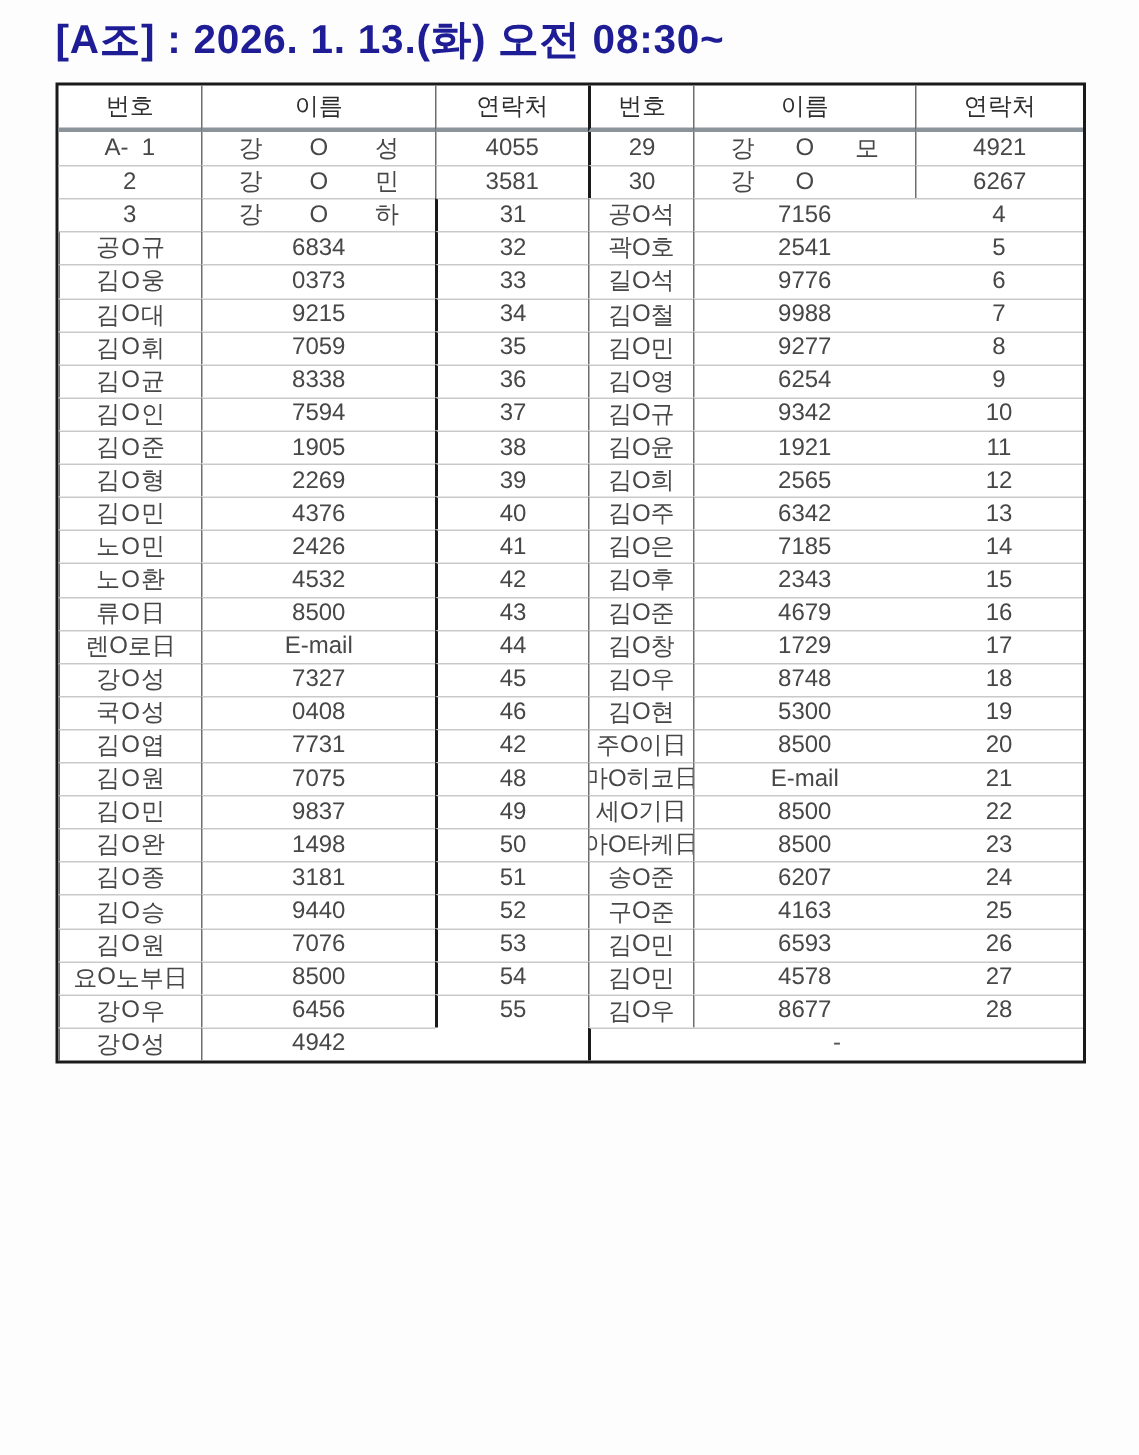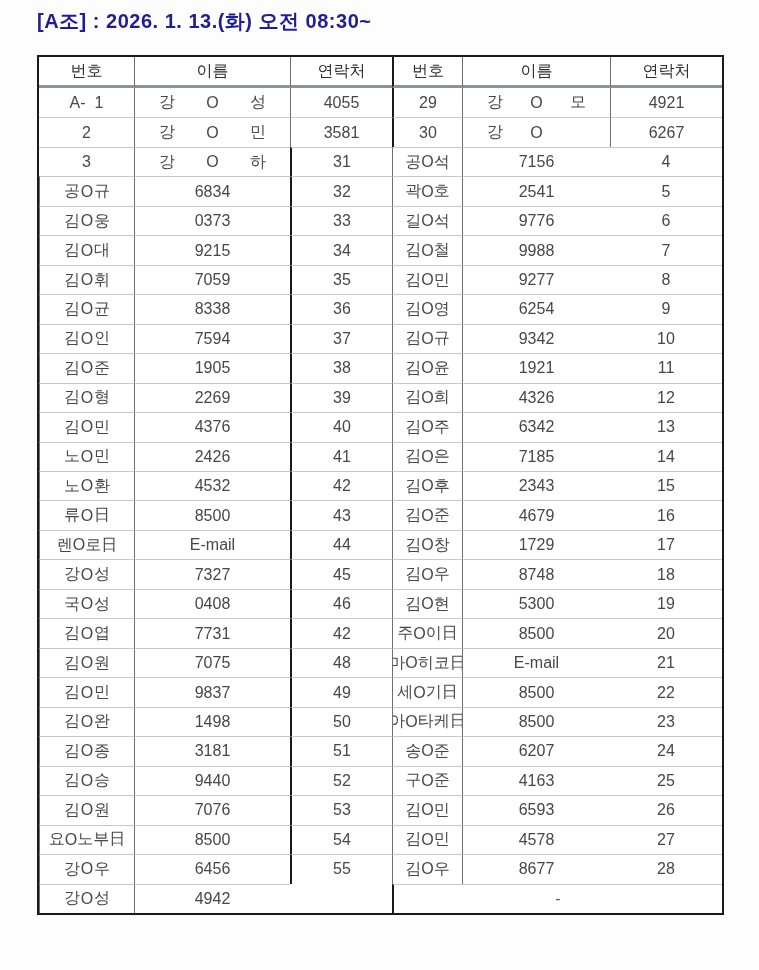--- a/index.html
+++ b/index.html
@@ -4,25 +4,25 @@
 <style>
   html,body{margin:0;padding:0;}
   body{
     width:759px;height:970px;position:relative;
     background:#fdfdfd;
     font-family:"Liberation Sans","DejaVu Sans",sans-serif;
     overflow:hidden;
   }
   .page-title{
     position:absolute;left:37px;top:8px;
-    font-size:20px;font-weight:bold;letter-spacing:0.5px;
+    font-size:27px;font-weight:bold;letter-spacing:0.5px;
     white-space:pre;
   }
   .roster{
-    position:absolute;left:37px;top:55px;width:687px;height:860px;
+    position:absolute;left:37px;top:55px;width:687px;height:654px;
     border:2px solid #1a1a1a;background:#fff;box-sizing:border-box;
     display:grid;
     grid-template-columns:95px 156px 102px 70px 148px 112px;
     grid-template-rows:31px repeat(28,1fr);
   }
   .cell{
     display:flex;align-items:center;justify-content:center;
     font-size:16px;color:#474747;box-sizing:border-box;
     overflow:hidden;white-space:pre;
   }
@@ -111,21 +111,21 @@
     <div class="cell vline hline name"><span class="np0">김</span><span class="np1">O</span><span class="np2">준</span></div>
     <div class="cell vline hline">1905</div>
     <div class="cell midline hline">38</div>
     <div class="cell vline hline name"><span class="np0">김</span><span class="np1">O</span><span class="np2">윤</span></div>
     <div class="cell vline hline">1921</div>
     <div class="cell  hline">11</div>
     <div class="cell vline hline name"><span class="np0">김</span><span class="np1">O</span><span class="np2">형</span></div>
     <div class="cell vline hline">2269</div>
     <div class="cell midline hline">39</div>
     <div class="cell vline hline name"><span class="np0">김</span><span class="np1">O</span><span class="np2">희</span></div>
-    <div class="cell vline hline">4326</div>
+    <div class="cell vline hline">2565</div>
     <div class="cell  hline">12</div>
     <div class="cell vline hline name"><span class="np0">김</span><span class="np1">O</span><span class="np2">민</span></div>
     <div class="cell vline hline">4376</div>
     <div class="cell midline hline">40</div>
     <div class="cell vline hline name"><span class="np0">김</span><span class="np1">O</span><span class="np2">주</span></div>
     <div class="cell vline hline">6342</div>
     <div class="cell  hline">13</div>
     <div class="cell vline hline name"><span class="np0">노</span><span class="np1">O</span><span class="np2">민</span></div>
     <div class="cell vline hline">2426</div>
     <div class="cell midline hline">41</div>

